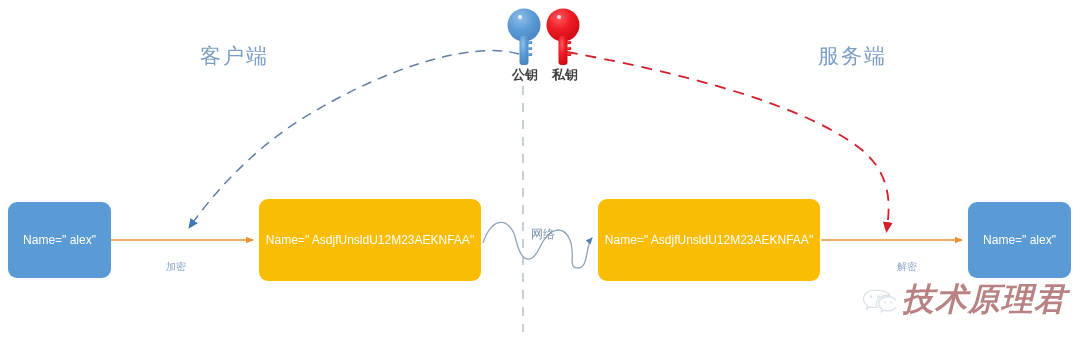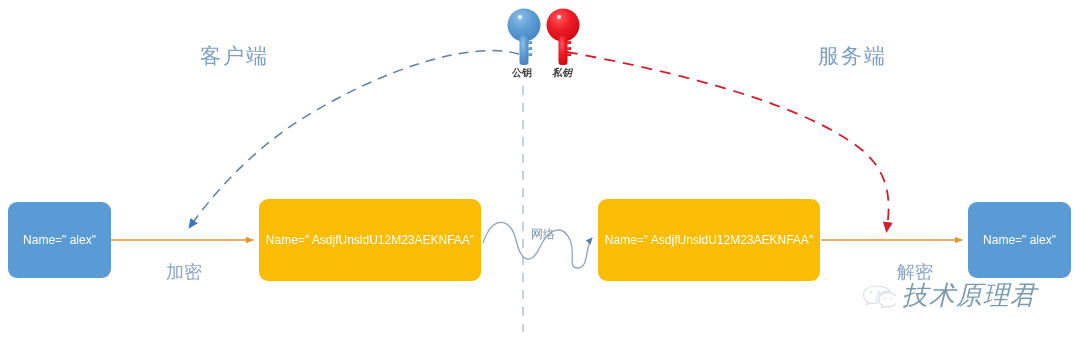--- a/index.html
+++ b/index.html
@@ -53,54 +53,55 @@
     height:82px;
     font-size:12px;
   }
   #node-plain-left{ left:8px; top:202px; }
   #node-cipher-left{ left:259px; top:199px; }
   #node-cipher-right{ left:598px; top:199px; }
   #node-plain-right{ left:968px; top:202px; }
 
   .edge-label{
     position:absolute;
-    font-size:18px;
+    font-size:10px;
     color:#8aa6c6;
     white-space:nowrap;
   }
   #label-encrypt{ left:166px; top:260px; }
   #label-decrypt{ left:876px; top:260px;margin-left:21px; }
   #label-network{ left:531px; top:226px; color:#7b93ae; font-size:12px;}
 
   .key-caption{
     position:absolute;
-    font-size:10px;
+    font-size:13px;
     color:#3f3f3f;
     font-weight:bold;
     white-space:nowrap;
   }
   #caption-public{ left:512px; top:66px; }
-  #caption-private{ left:552px; top:66px;font-style:italic; }
+  #caption-private{ left:552px; top:66px; }
 
   #watermark{
     position:absolute;
     left:862px;
     top:278px;
     display:flex;
     align-items:center;
     gap:6px;
     opacity:.55;
   }
   #watermark .wm-text{
     font-family:"Liberation Serif","DejaVu Serif",serif;
-    font-size:26px;
+    font-size:32px;
     font-style:italic;
-    color:#0c4a6e;
+    color:#7f1d1d;
     letter-spacing:1px;
     white-space:nowrap;
+    font-weight:bold;
   }
 </style>
 </head>
 <body>
 
 <div id="canvas">
 
   <svg id="svg-layer" viewBox="0 0 1080 338" xmlns="http://www.w3.org/2000/svg">
     <defs>
       <marker id="arrow-orange" markerWidth="9" markerHeight="9" refX="7" refY="3.2" orient="auto" markerUnits="userSpaceOnUse">

